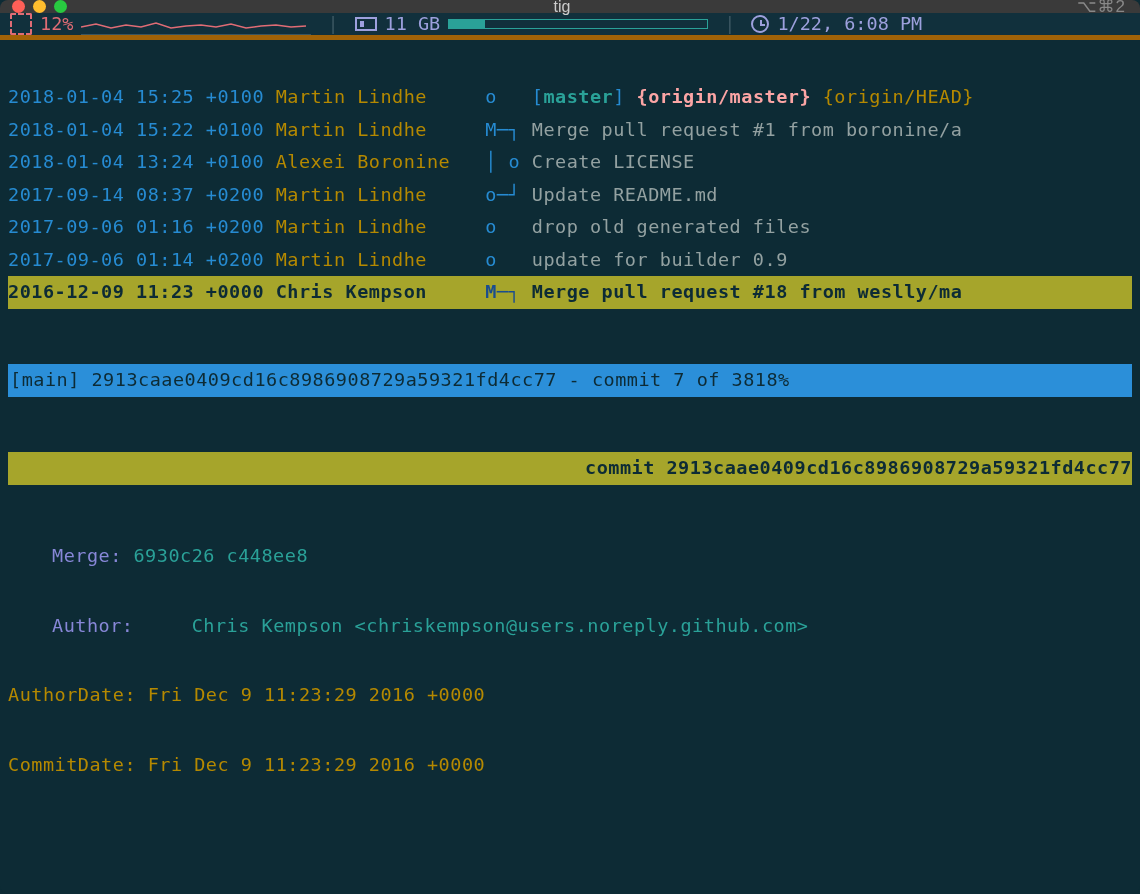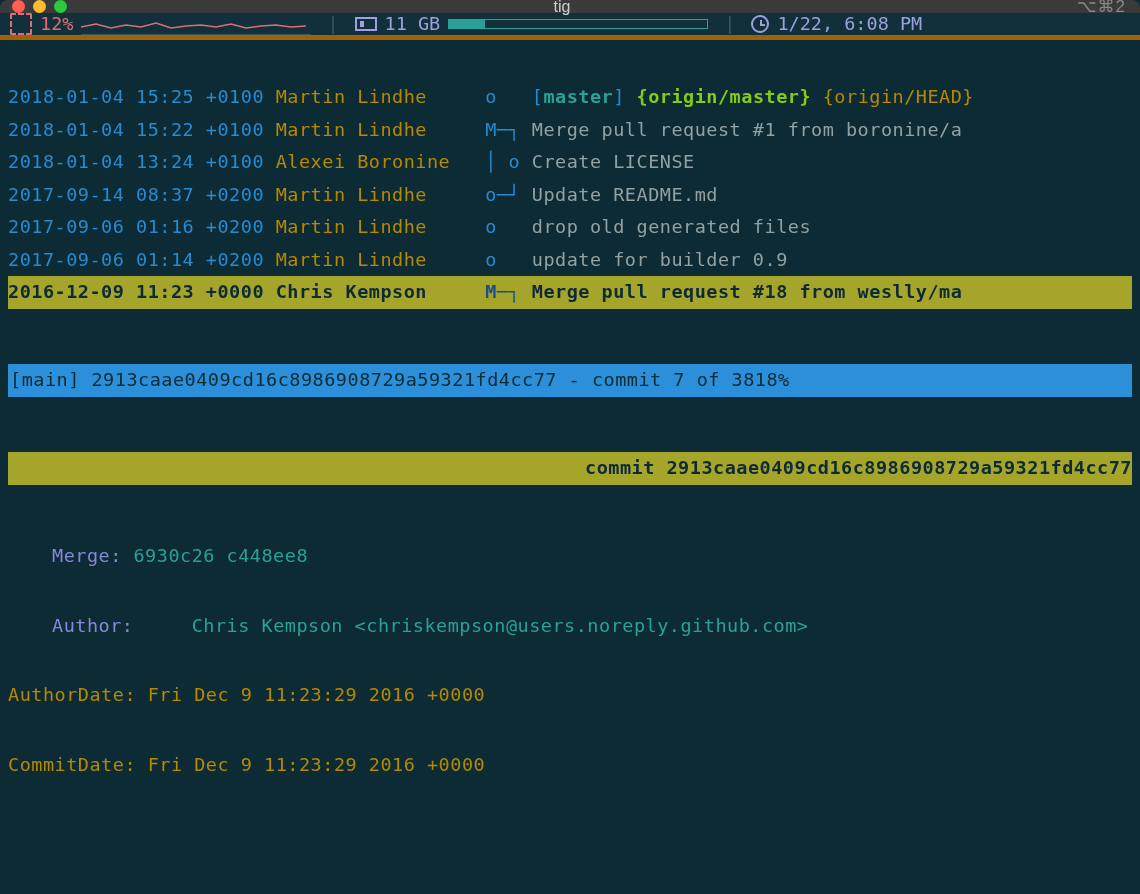--- a/index.html
+++ b/index.html
@@ -150,21 +150,21 @@
   .row {
     height: 32.5px;
     line-height: 32.5px;
     overflow: hidden;
   }
   .date { color: #268bd2; text-align: right; }
   .author { color: #b58900; }
   .graph { color: #268bd2; }
   .ref-bracket { color: #268bd2; }
   .ref-master { color: #2aa198; font-weight: bold; }
-  .ref-origin { color: #84cc16; font-weight: bold; }
+  .ref-origin { color: #fca5a5; font-weight: bold; }
   .ref-originb { color: #b58900; }
   .msg { color: #93a1a1; }
   .row.selected {
     background: #a6a52b;
     color: #0d2b35;
   }
   .row.selected .date,
   .row.selected .author,
   .row.selected .graph,
   .row.selected .msg {

